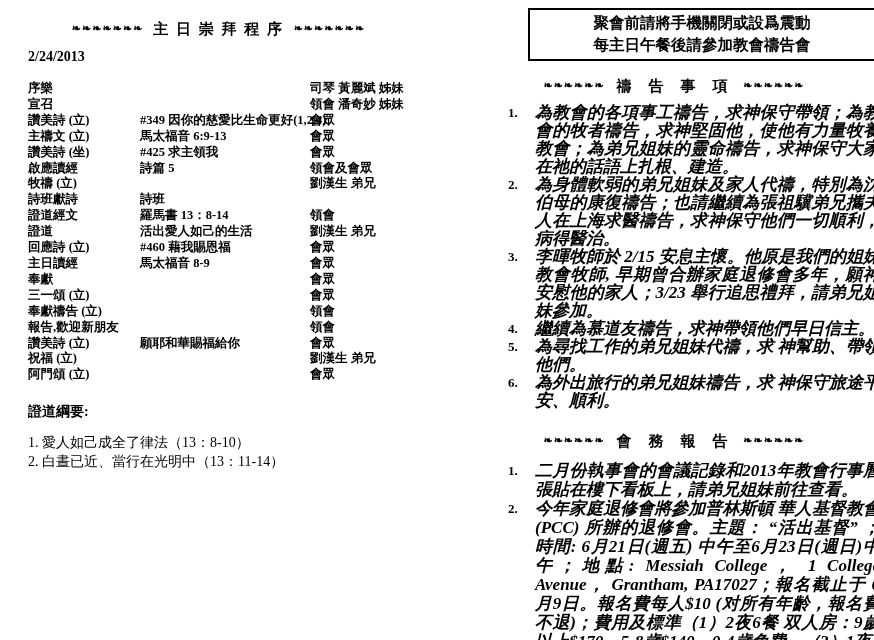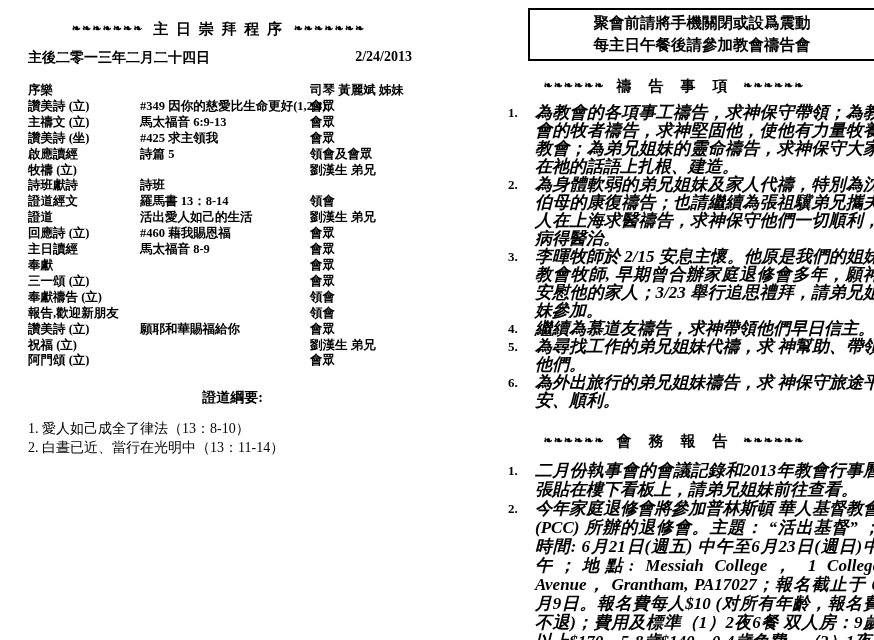--- a/index.html
+++ b/index.html
@@ -17,21 +17,21 @@
   .worship-title .orn{font-size:11px;letter-spacing:1px;position:relative;top:-2px;}
   .worship-title .t{margin:0 6px;letter-spacing:2px;}
   .date-row{display:flex;justify-content:space-between;font-weight:bold;font-size:14px;
             margin:10px 25px 0 28px;}
   .program{margin:16px 0 0 28px;}
   .program-row{display:flex;font-weight:bold;font-size:12.5px;line-height:15.9px;white-space:nowrap;justify-content:center;}
   .program-row .c1{width:112px;flex:none;}
   .program-row .c2{width:170px;flex:none;}
   .program-row .c3{flex:1;}
   .outline{margin:20px 0 0 28px;}
-  .outline-heading{font-weight:bold;font-size:14px;text-align:center;}
+  .outline-heading{font-weight:bold;font-size:14px;}
   .outline-items{margin-top:12px;font-size:14px;line-height:19px;}
 
   
   .notice-box{border:2px solid #000;margin:8px 10px 0 66px;text-align:center;
               font-weight:bold;font-size:15.5px;line-height:22px;padding:2px 0 3px 0;}
   .section-header{text-align:center;font-weight:bold;font-size:15px;white-space:nowrap;margin-top:14px;}
   .section-header .orn{font-size:11px;letter-spacing:1px;position:relative;top:-2px;}
   .section-header .t{margin:0 8px;letter-spacing:4px;font-family:Liberation Mono, monospace;}
   .num-list{margin:8px 6px 0 46px;}
   .num-item{display:flex;}
@@ -47,32 +47,36 @@
 </head>
 <body>
 
 <div class="pane left-pane">
   <div class="worship-title">
     <span class="orn">❧❧❧❧❧❧❧</span>
     <span class="t">主 日 崇 拜 程 序</span>
     <span class="orn">❧❧❧❧❧❧❧</span>
   </div>
   <div class="date-row">
-    <span>主後二零一三年二月二十四日</span>
     <span>2/24/2013</span>
   </div>
 
   <div class="program">
 
       <div class="program-row">
         <span class="c1">序樂</span>
         <span class="c2"></span>
         <span class="c3">司琴 黃麗斌 姊妹</span>
       </div>
 
+      <div class="program-row">
+        <span class="c1">宣召</span>
+        <span class="c2"></span>
+        <span class="c3">領會 潘奇妙 姊妹</span>
+      </div>
 
       <div class="program-row">
         <span class="c1">讚美詩 (立)</span>
         <span class="c2">#349 因你的慈愛比生命更好(1,2,4)</span>
         <span class="c3">會眾</span>
       </div>
 
       <div class="program-row">
         <span class="c1">主禱文 (立)</span>
         <span class="c2">馬太福音 6:9-13</span>

